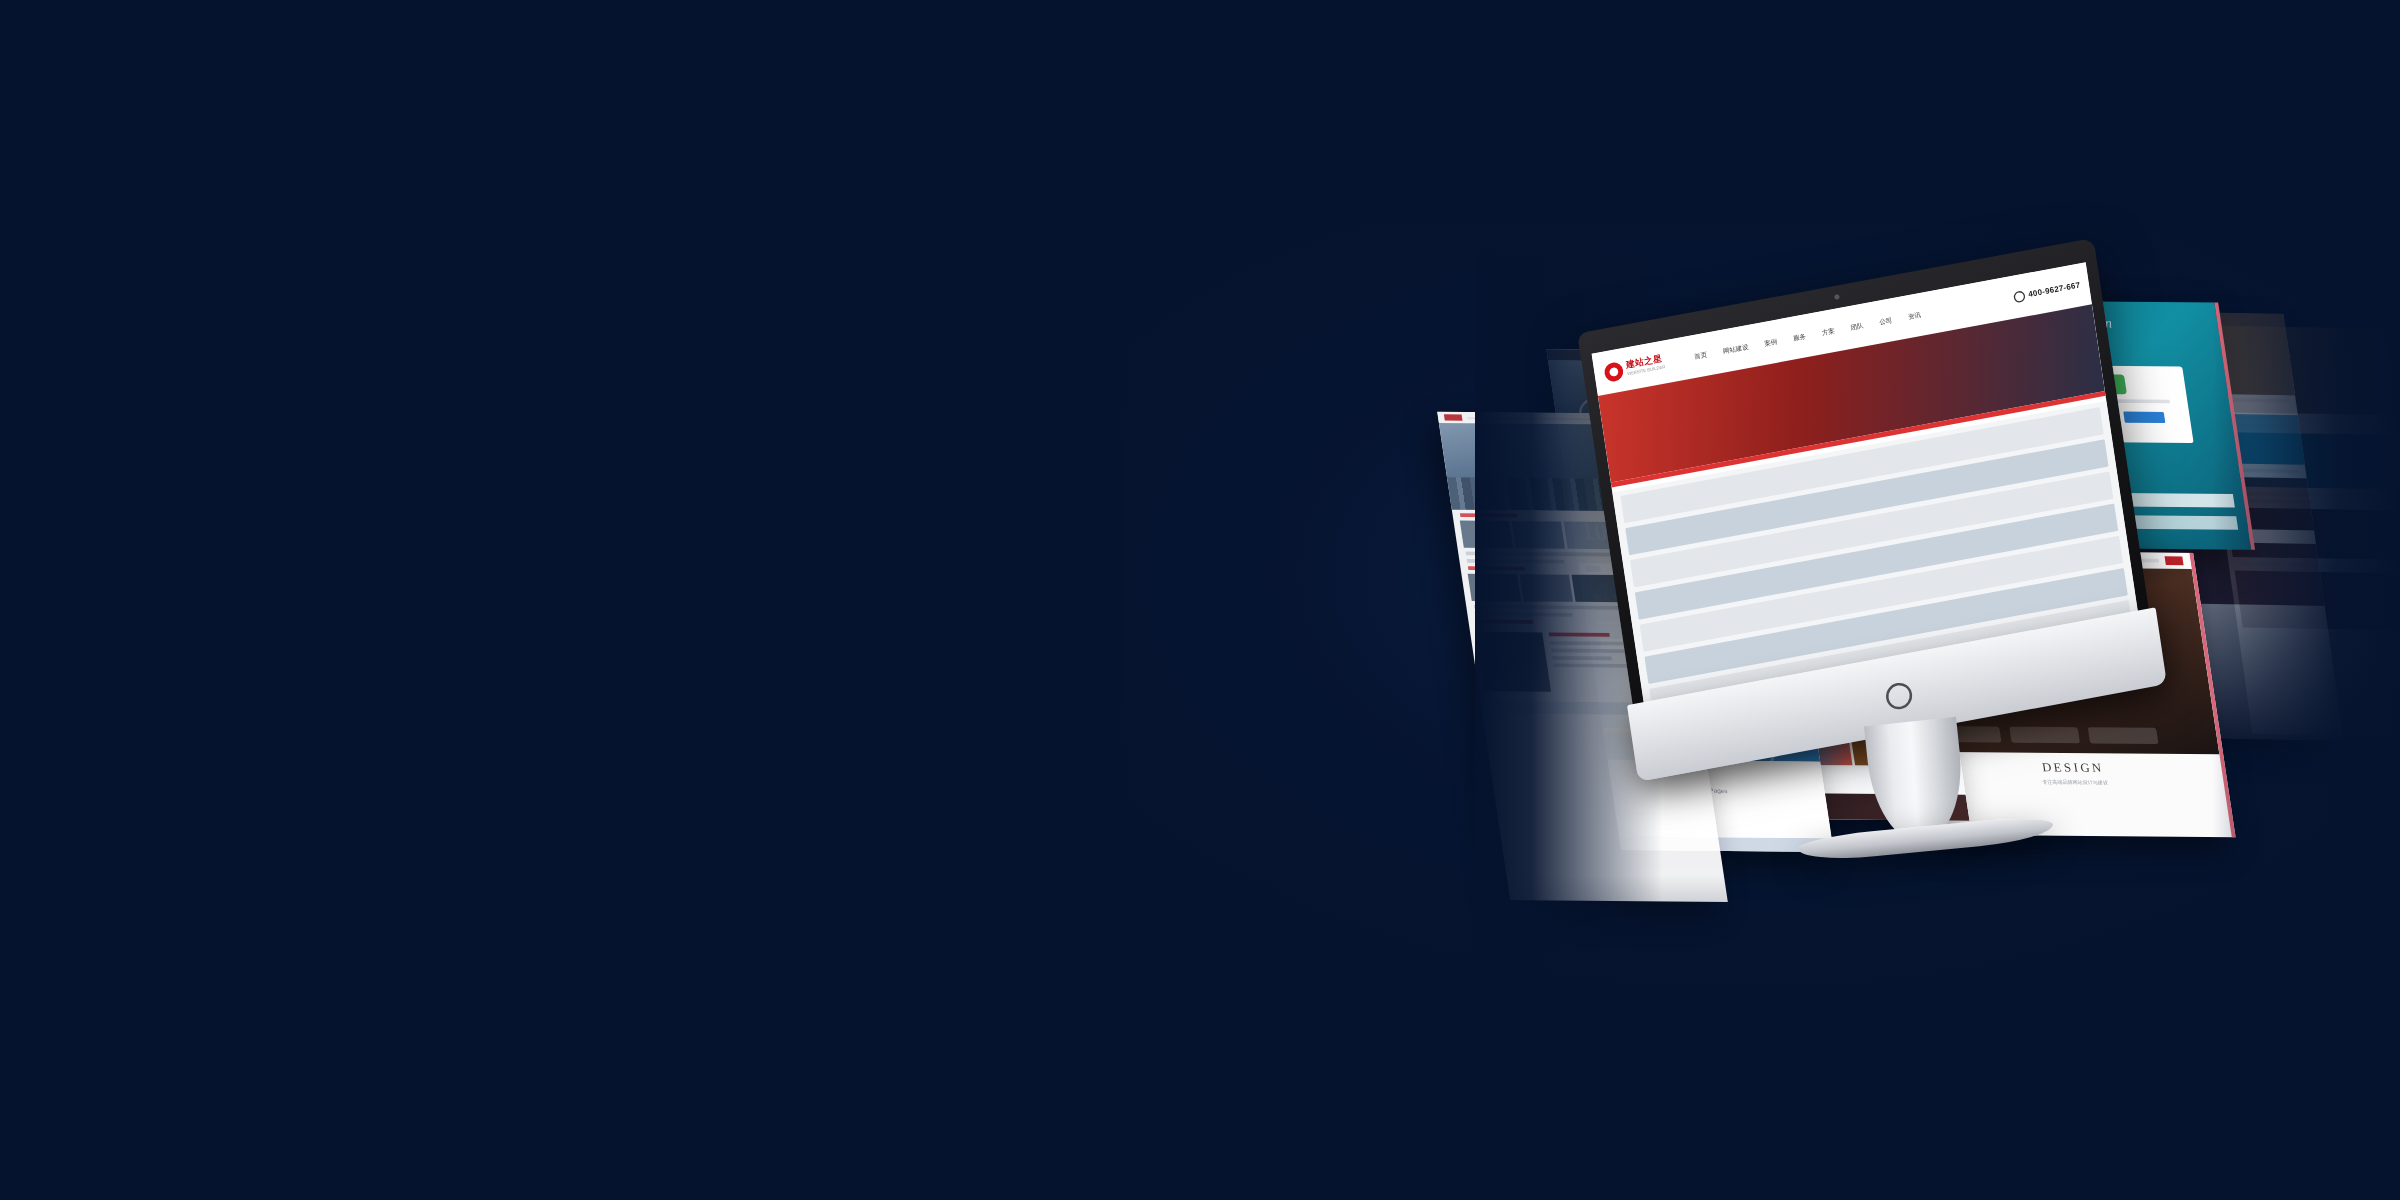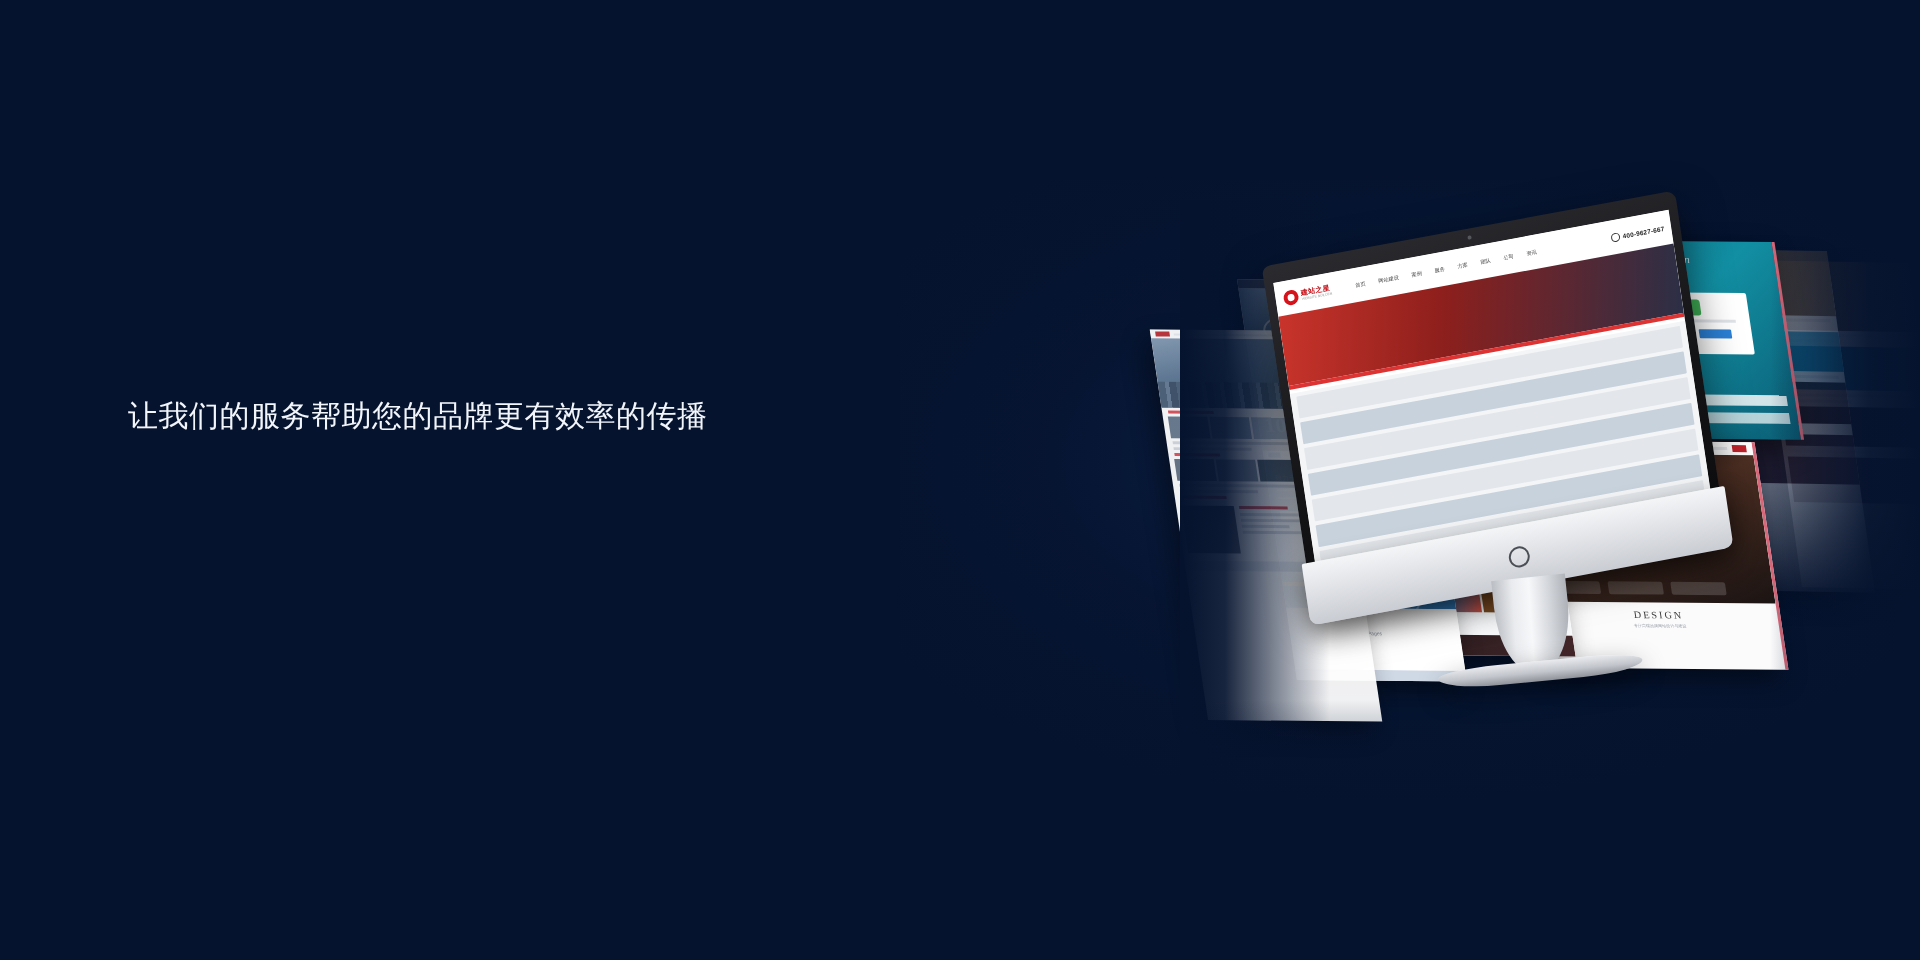--- a/index.html
+++ b/index.html
@@ -120,21 +120,20 @@
 </style>
 </head>
 <body>
 
 <div id="stage">
 
   <div class="bg-glow"></div>
 
   <div class="copy">
     <div class="sub">
-      <div class="sub-line">让我们的服务帮助您的品牌更有效率的传播</div>
     </div>
   </div>
 
   <div class="fly">
 
     <div class="panel" style="left:600px;top:60px;width:150px;height:330px;transform:rotate(-8deg) skewY(9deg);opacity:.30;
                 background:linear-gradient(180deg,#30394f 0%,#dfe2e7 18%,#f2f3f5 55%,#2a3246 100%);">
       <div class="ph" style="height:70px;background:linear-gradient(120deg,#43372c,#6b5948);"></div>
       <div class="txtline"></div>
         <div class="txtline sh"></div>

